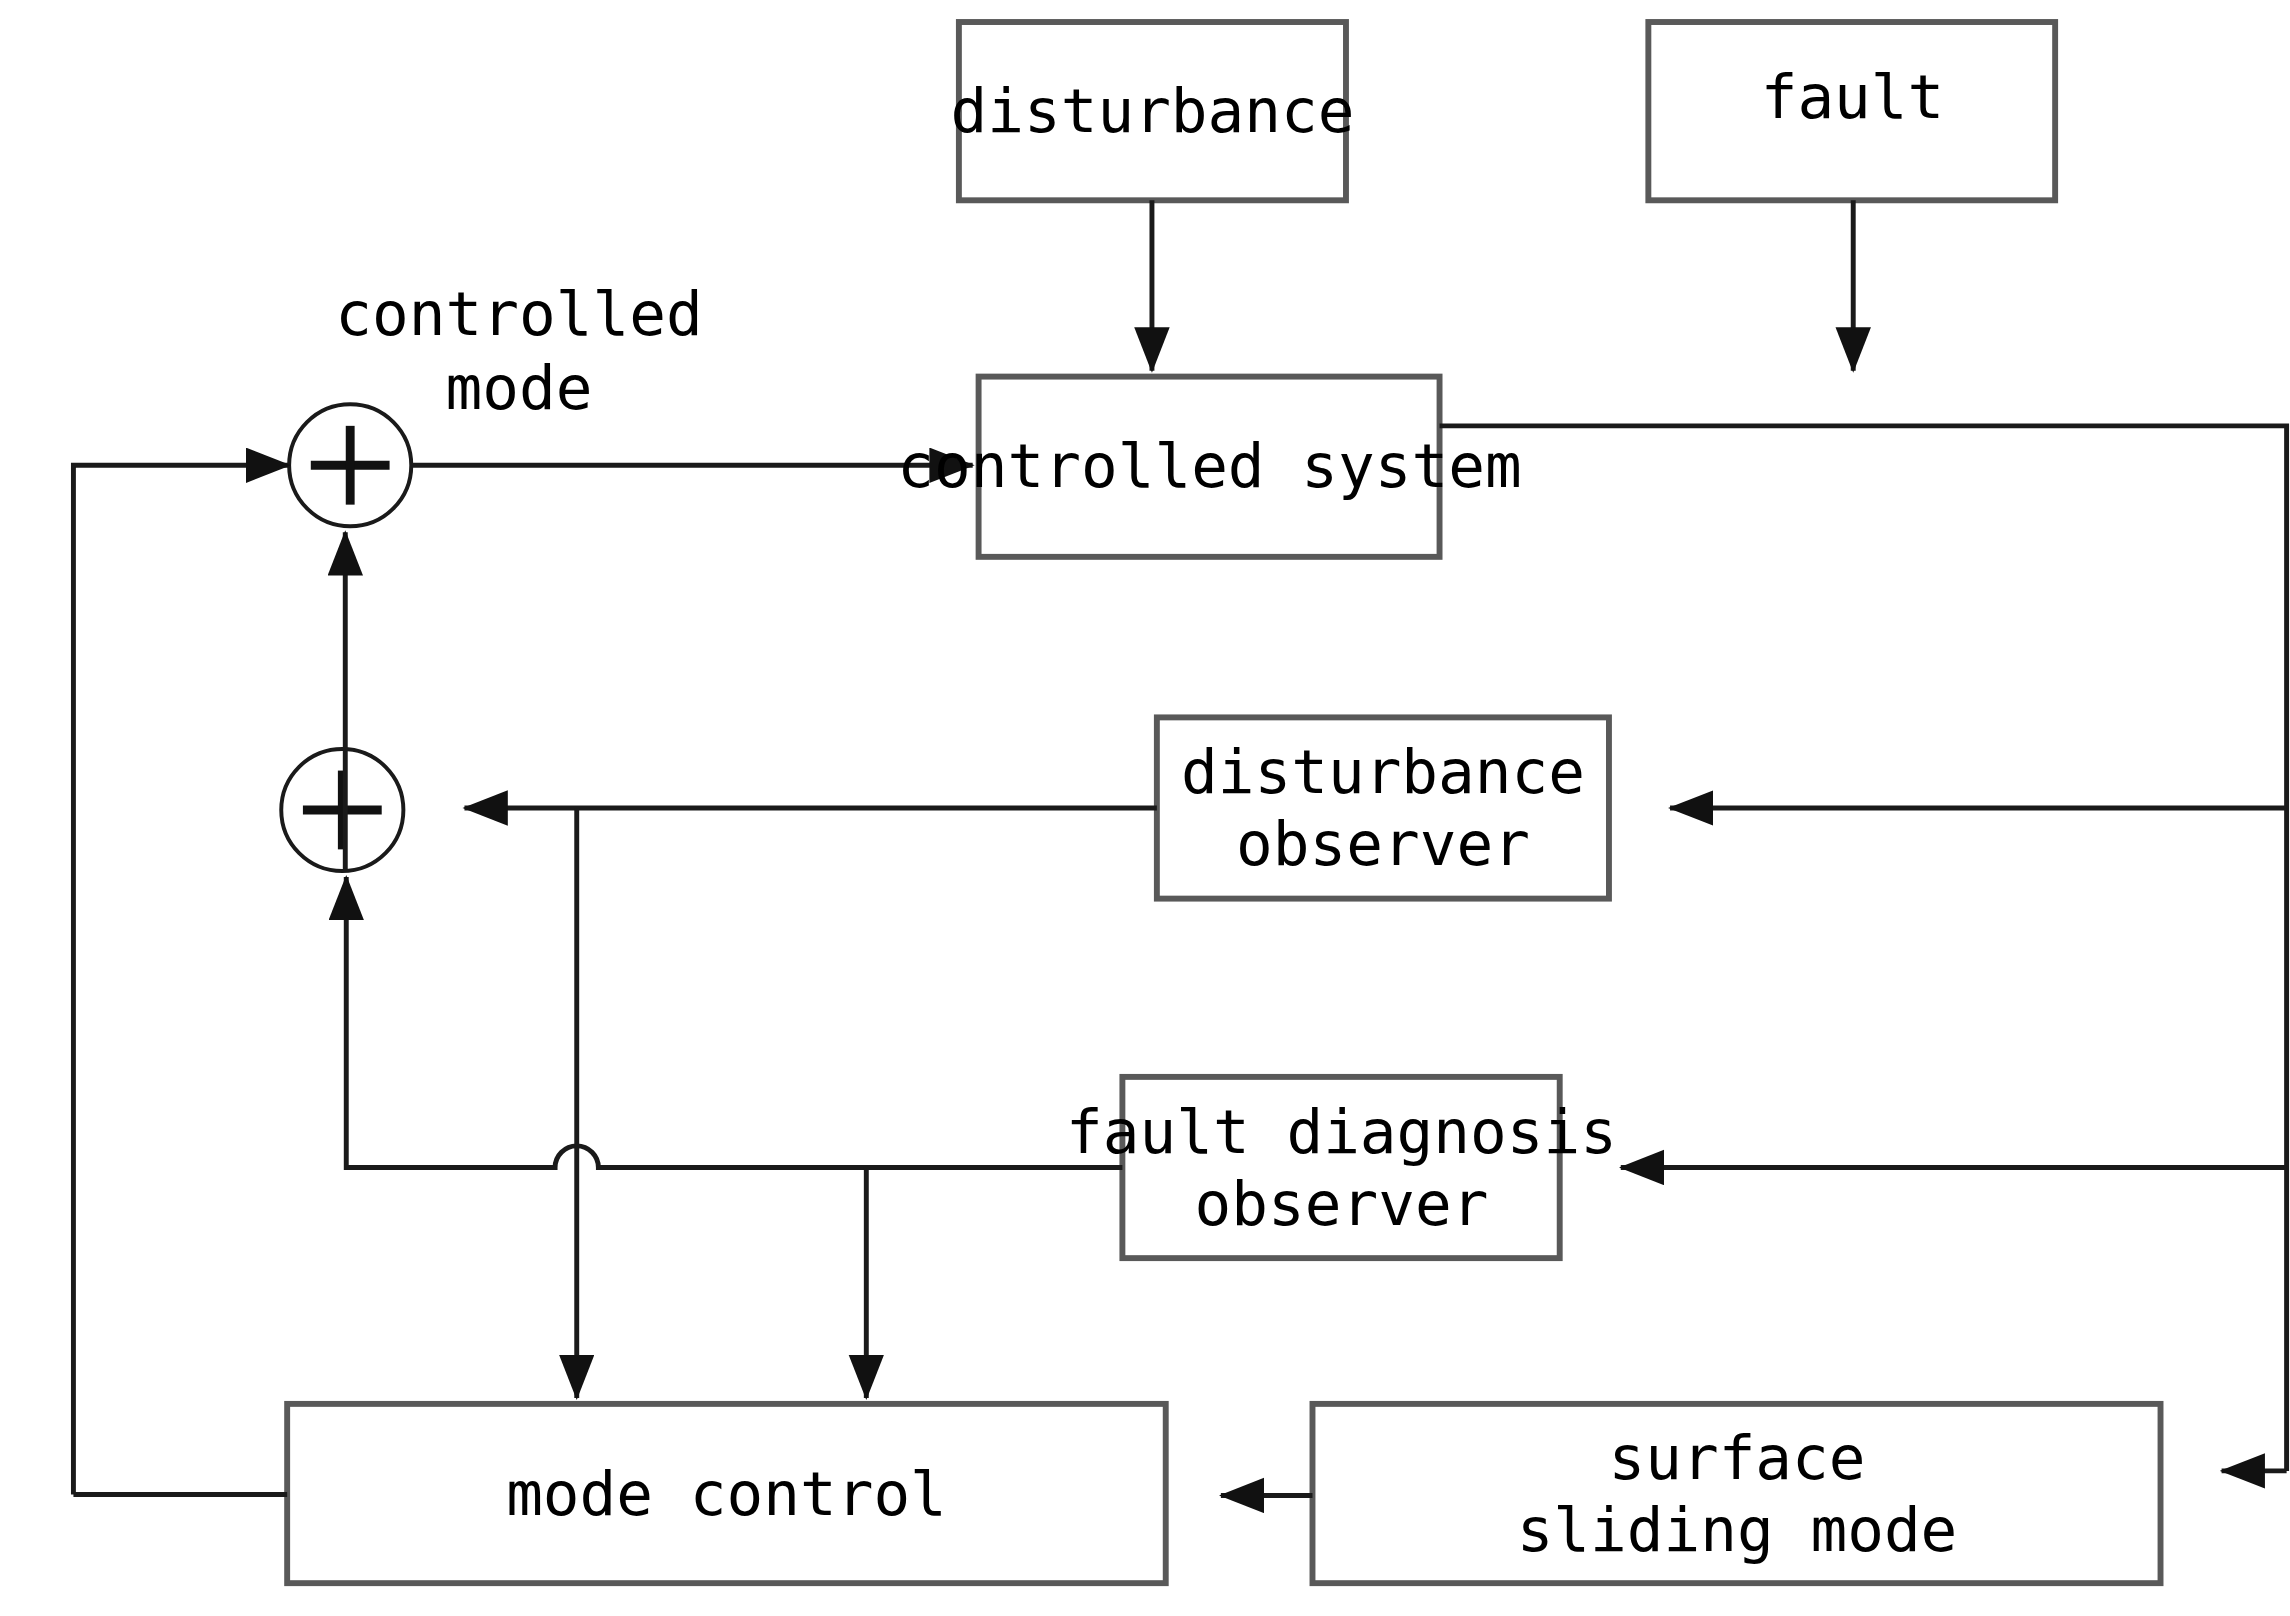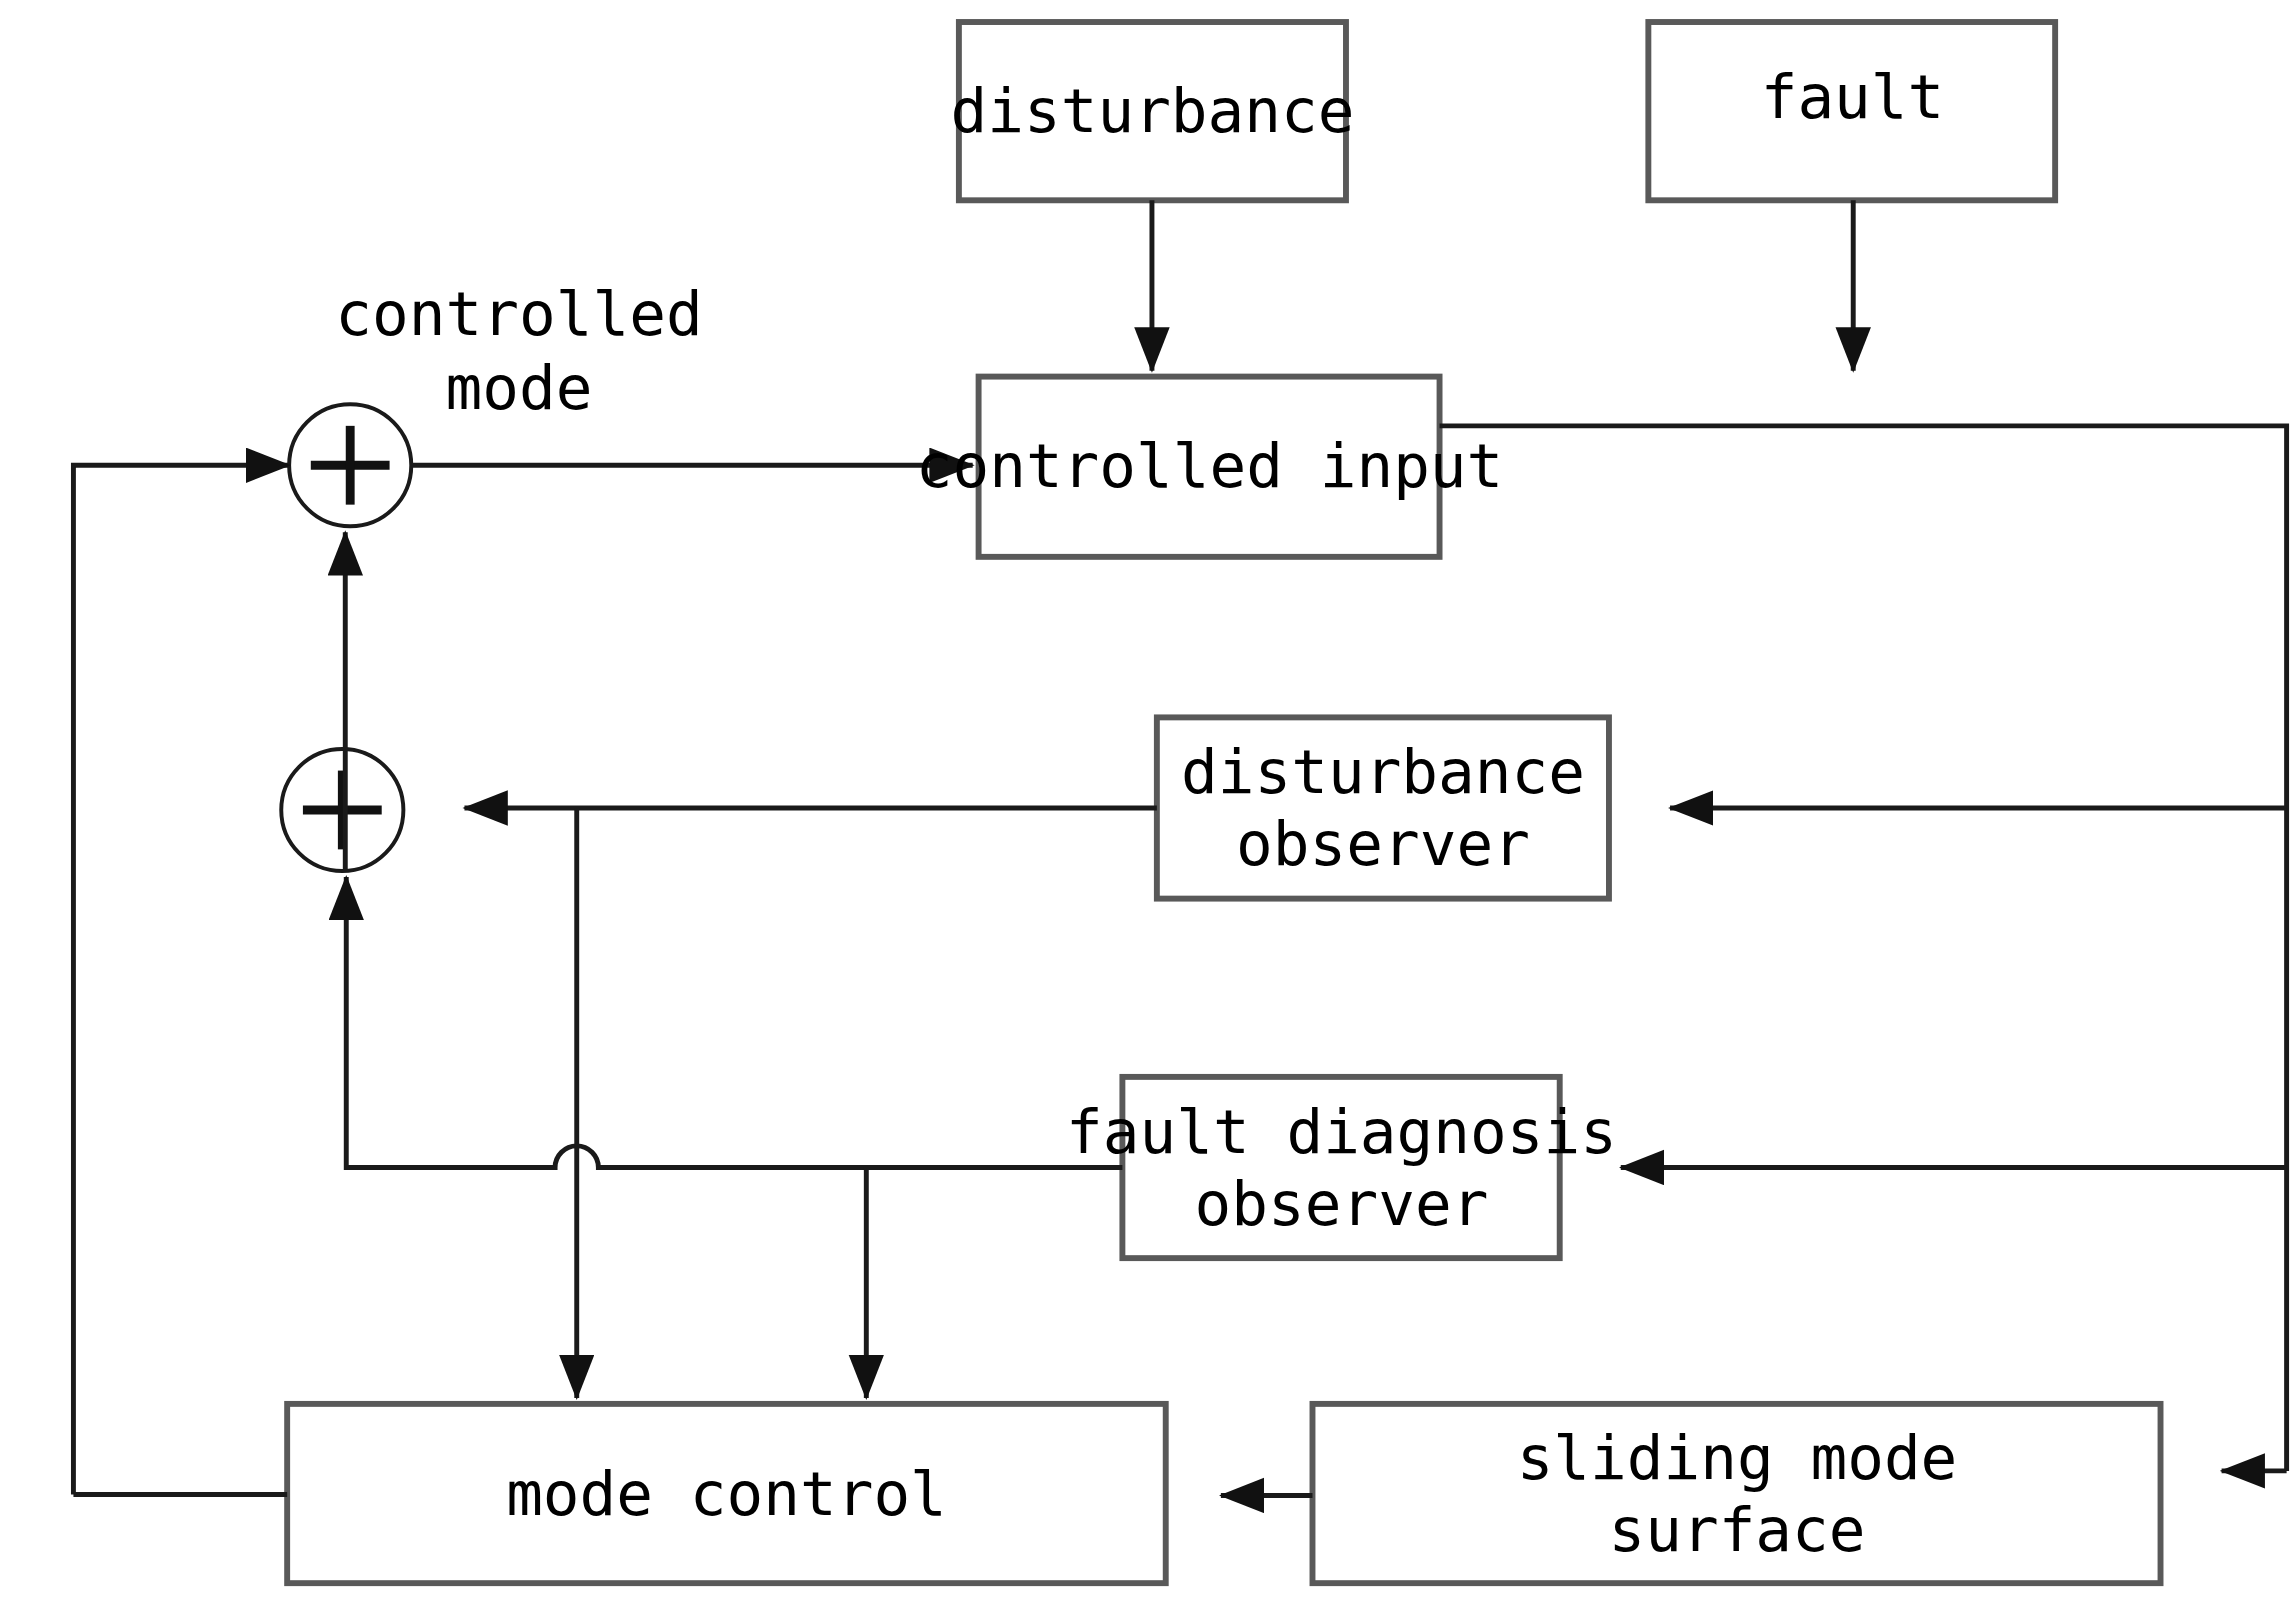--- a/index.html
+++ b/index.html
@@ -131,40 +131,40 @@
 
   <div class="blk-label" style="left:923px; top:21.7px; width:387px; height:178px;">
     <span class="blk-line">disturbance</span>
   </div>
 
   <div class="blk-label" style="left:1613px; top:8px; width:407px; height:178px;">
     <span class="blk-line">fault</span>
   </div>
 
   <div class="blk-label" style="left:943px; top:376px; width:461px; height:180px;">
-    <span class="blk-line">controlled input</span>
+    <span class="blk-line">controlled system</span>
   </div>
 
   <div class="blk-label" style="left:1121px; top:717px; width:452px; height:181px;">
     <span class="blk-line">disturbance</span>
     <span class="blk-line">observer</span>
   </div>
 
   <div class="blk-label" style="left:1087px; top:1077px; width:437px; height:181px;">
     <span class="blk-line">fault diagnosis</span>
     <span class="blk-line">observer</span>
   </div>
 
   <div class="blk-label" style="left:251px; top:1404px; width:879px; height:179px;">
     <span class="blk-line">mode control</span>
   </div>
 
   <div class="blk-label" style="left:1277px; top:1404px; width:848px; height:179px;">
+    <span class="blk-line">surface</span>
     <span class="blk-line">sliding mode</span>
-    <span class="blk-line">surface</span>
   </div>
 
   <div class="free-label" style="left:276px; top:268px; width:414px; height:165px;">
     <span class="blk-line">controlled</span>
     <span class="blk-line">mode</span>
   </div>
 
 </div>
 
 

